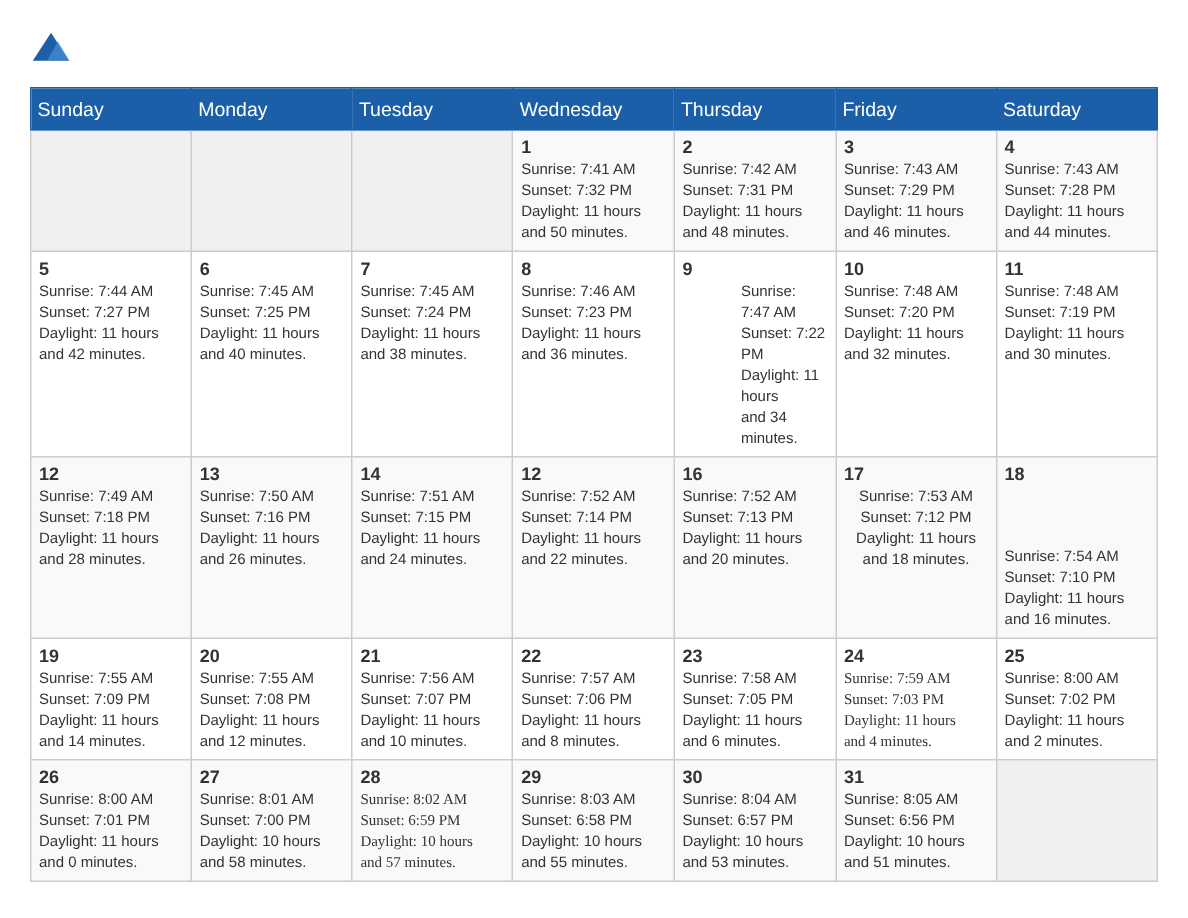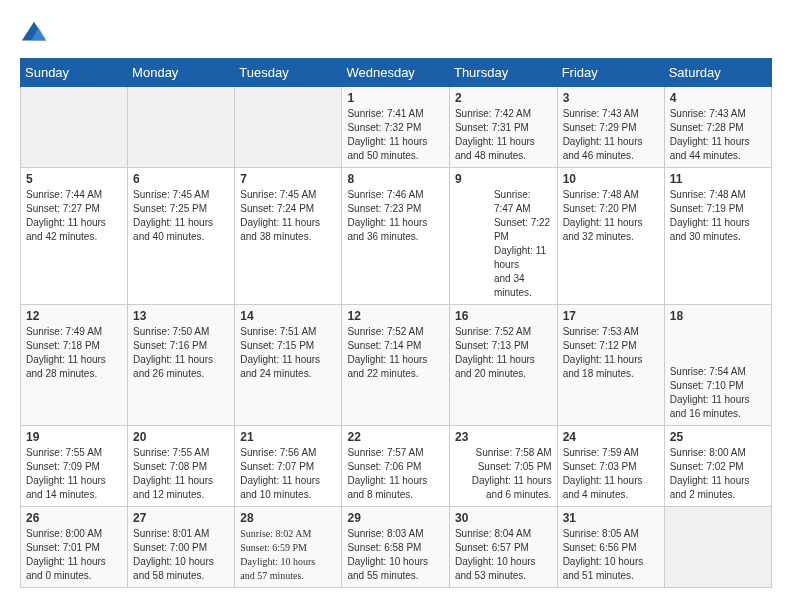--- a/index.html
+++ b/index.html
@@ -240,21 +240,21 @@
         </td>
         <td>
           <span class="day-num">16</span>
           <div class="day-info" style="white-space: pre-line;">Sunrise: 7:52 AM
 Sunset: 7:13 PM
 Daylight: 11 hours
 and 20 minutes.</div>
         </td>
         <td>
           <span class="day-num">17</span>
-          <div class="day-info" style="white-space: pre-line;">Sunrise: 7:53 AM
+          <div class="day-info" style="white-space: pre-line; text-align: center;">Sunrise: 7:53 AM
 Sunset: 7:12 PM
 Daylight: 11 hours
 and 18 minutes.</div>
         </td>
         <td>
           <span class="day-num">18</span>
           <div class="day-info" style="white-space: pre-line; margin-top: 42px;">Sunrise: 7:54 AM
 Sunset: 7:10 PM
 Daylight: 11 hours
 and 16 minutes.</div>
@@ -284,28 +284,28 @@
         </td>
         <td>
           <span class="day-num">22</span>
           <div class="day-info" style="white-space: pre-line;">Sunrise: 7:57 AM
 Sunset: 7:06 PM
 Daylight: 11 hours
 and 8 minutes.</div>
         </td>
         <td>
           <span class="day-num">23</span>
-          <div class="day-info" style="white-space: pre-line; text-align: right;">Sunrise: 7:58 AM
+          <div class="day-info" style="white-space: pre-line;">Sunrise: 7:58 AM
 Sunset: 7:05 PM
 Daylight: 11 hours
 and 6 minutes.</div>
         </td>
         <td>
           <span class="day-num">24</span>
-          <div class="day-info" style="white-space: pre-line;">Sunrise: 7:59 AM
+          <div class="day-info" style="white-space: pre-line; font-family: Liberation Serif, serif;">Sunrise: 7:59 AM
 Sunset: 7:03 PM
 Daylight: 11 hours
 and 4 minutes.</div>
         </td>
         <td>
           <span class="day-num">25</span>
           <div class="day-info" style="white-space: pre-line;">Sunrise: 8:00 AM
 Sunset: 7:02 PM
 Daylight: 11 hours
 and 2 minutes.</div>

